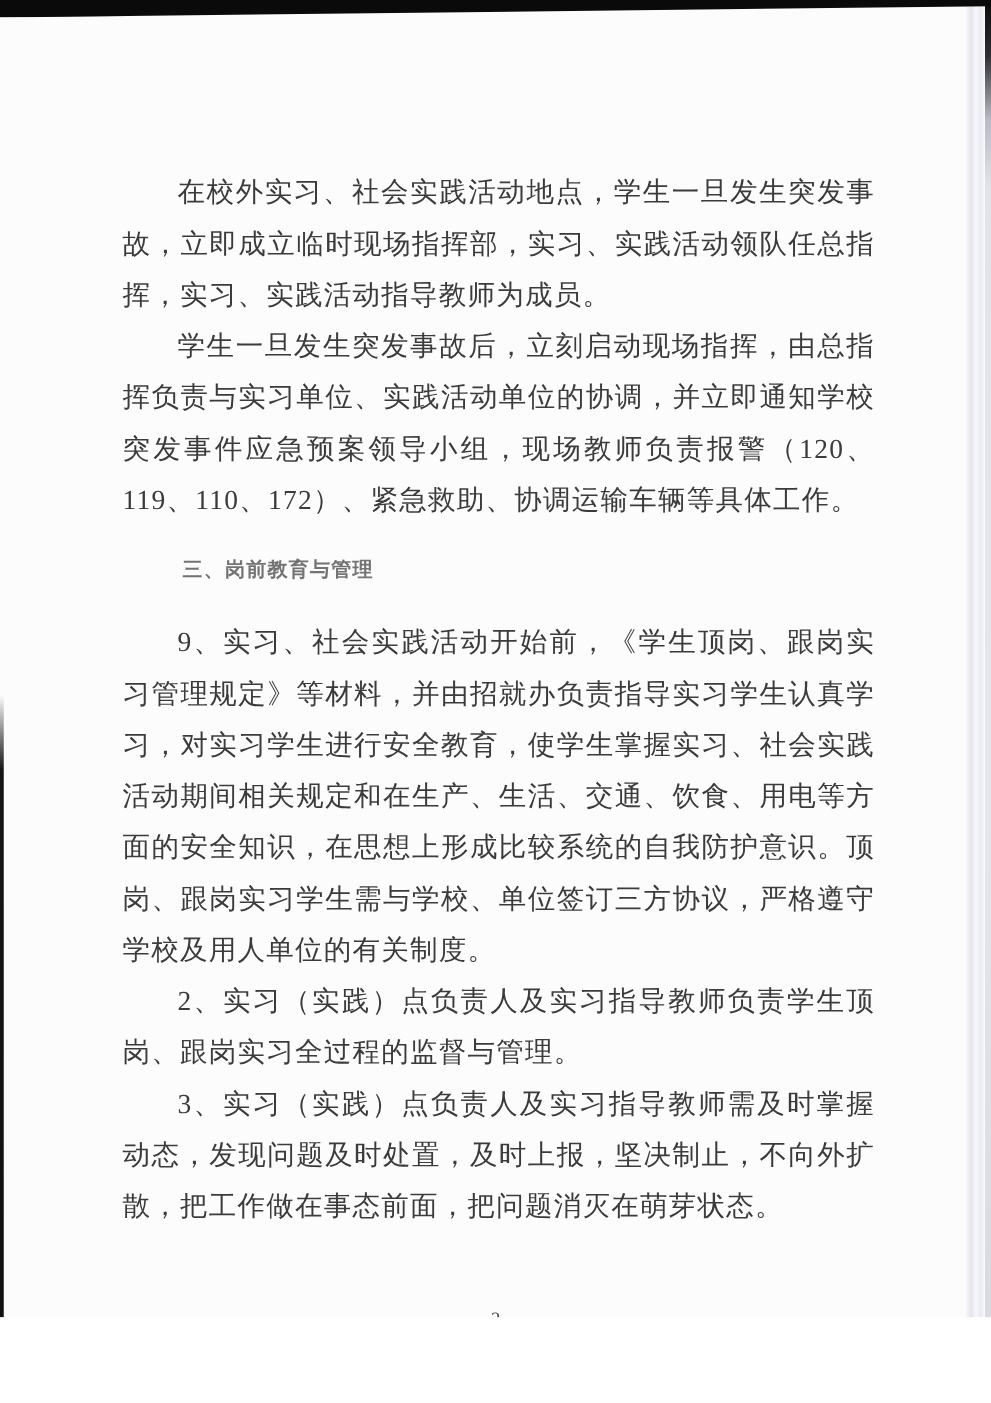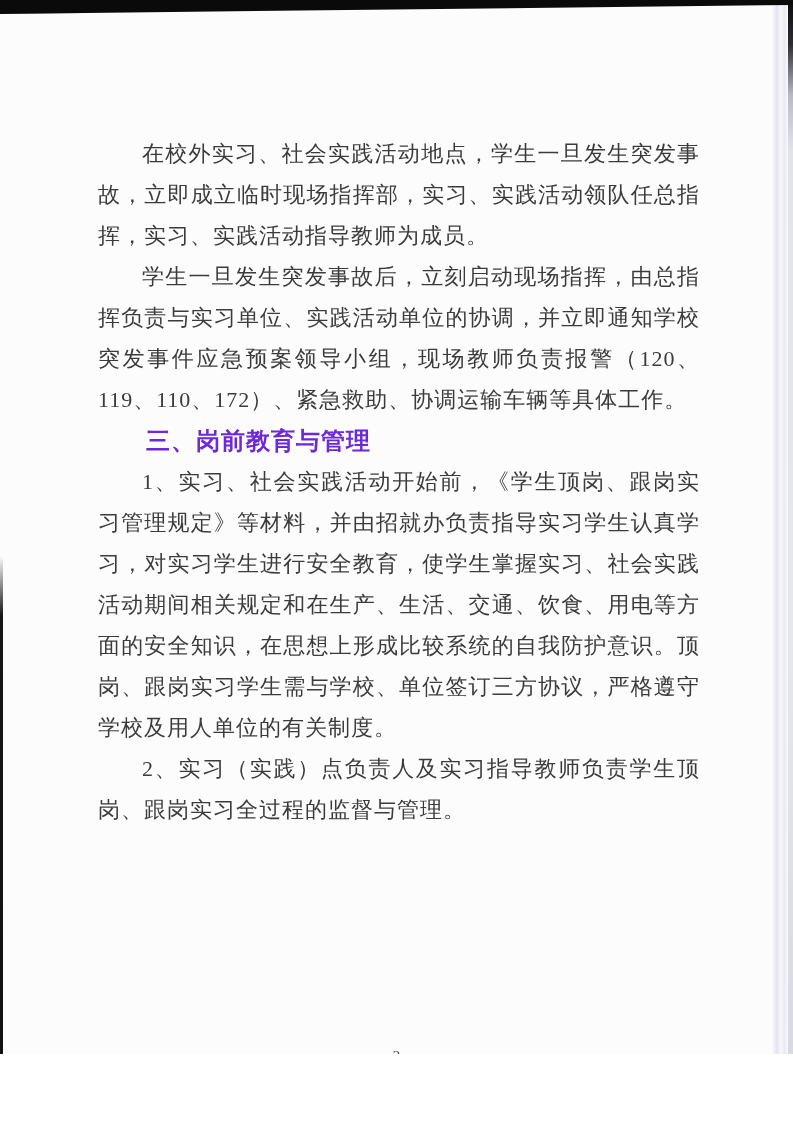--- a/index.html
+++ b/index.html
@@ -73,27 +73,27 @@
     line-height: 41px;
     letter-spacing: 1px;
   }
   .para {
     margin: 0;
     text-indent: 2em;
     text-align: justify;
     text-justify: inter-character;
   }
   .heading {
-    margin: 0;
+    margin: 16px;
     text-indent: 2em;
     font-family: "Liberation Sans", "DejaVu Sans", sans-serif;
     font-weight: bold;
-    font-size: 24px;
+    font-size: 16px;
     line-height: 41px;
-    color: #6d28d9;
+    color: #737373;
     letter-spacing: 1px;
   }
   .page-footer {
     position: absolute;
     left: 0;
     top: 1046px;
     width: 793px;
     text-align: center;
     font-size: 15px;
     color: #4a4a4a;
@@ -107,21 +107,22 @@
 
   <div class="artifact-top"></div>
   <div class="artifact-right-strip"></div>
   <div class="artifact-right-dark"></div>
   <div class="artifact-left"></div>
 
   <main class="content">
     <p class="para">在校外实习、社会实践活动地点，学生一旦发生突发事故，立即成立临时现场指挥部，实习、实践活动领队任总指挥，实习、实践活动指导教师为成员。</p>
     <p class="para">学生一旦发生突发事故后，立刻启动现场指挥，由总指挥负责与实习单位、实践活动单位的协调，并立即通知学校突发事件应急预案领导小组，现场教师负责报警（120、119、110、172）、紧急救助、协调运输车辆等具体工作。</p>
     <h2 class="heading">三、岗前教育与管理</h2>
-    <p class="para">1、实习、社会实践活动开始前，《学生顶岗、跟岗实习管理规定》等材料，并由招就办负责指导实习学生认真学习，对实习学生进行安全教育，使学生掌握实习、社会实践活动期间相关规定和在生产、生活、交通、饮食、用电等方面的安全知识，在思想上形成比较系统的自我防护意识。顶岗、跟岗实习学生需与学校、单位签订三方协议，严格遵守学校及用人单位的有关制度。</p>
+    <p class="para">9、实习、社会实践活动开始前，《学生顶岗、跟岗实习管理规定》等材料，并由招就办负责指导实习学生认真学习，对实习学生进行安全教育，使学生掌握实习、社会实践活动期间相关规定和在生产、生活、交通、饮食、用电等方面的安全知识，在思想上形成比较系统的自我防护意识。顶岗、跟岗实习学生需与学校、单位签订三方协议，严格遵守学校及用人单位的有关制度。</p>
     <p class="para">2、实习（实践）点负责人及实习指导教师负责学生顶岗、跟岗实习全过程的监督与管理。</p>
+    <p class="para">3、实习（实践）点负责人及实习指导教师需及时掌握动态，发现问题及时处置，及时上报，坚决制止，不向外扩散，把工作做在事态前面，把问题消灭在萌芽状态。</p>
   </main>
 
   <footer class="page-footer">
     <span>2</span>
   </footer>
 
 </div>
 
 </body></html>

